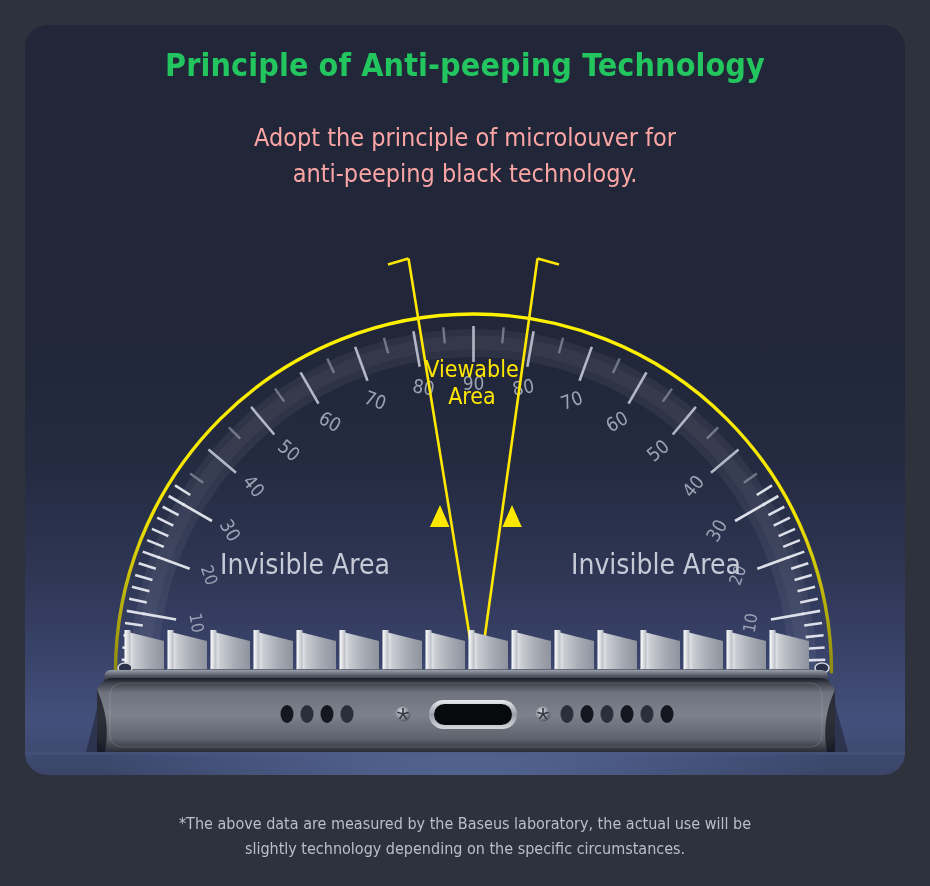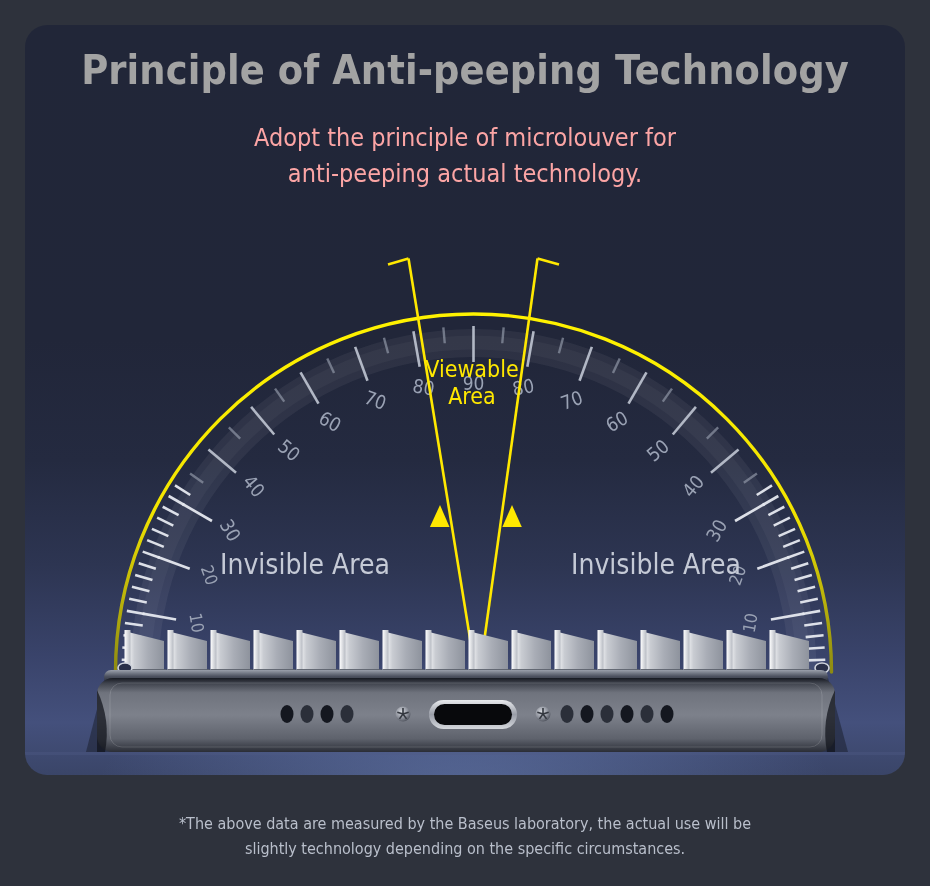--- a/index.html
+++ b/index.html
@@ -19,21 +19,21 @@
   }
   .card-glow{
     position:absolute;left:0;right:0;bottom:0;height:200px;
     background:radial-gradient(ellipse 60% 100% at 50% 110%,rgba(120,145,205,.45),rgba(120,145,205,0) 70%);
     pointer-events:none;
   }
 
   
   .title{
     position:absolute;left:0;right:0;top:46px;text-align:center;
-    color:#a3a3a3;font-size:41px;font-weight:700;letter-spacing:.1px;
+    color:#22c55e;font-size:32px;font-weight:700;letter-spacing:.1px;
     font-family:"DejaVu Sans Condensed","Liberation Sans",sans-serif;
   }
   .sub{
     position:absolute;left:0;right:0;top:120px;text-align:center;
     color:#fca5a5;font-size:25px;font-weight:400;line-height:1.42;
   }
 
   
   .gauge{position:absolute;left:0;top:0;width:930px;height:886px;}
 
@@ -63,21 +63,21 @@
 
 <div class="stage">
 
   <div class="card">
     <div class="card-glow"></div>
   </div>
 
   <div class="title">Principle of Anti-peeping Technology</div>
   <div class="sub">
     <div>Adopt the principle of microlouver for</div>
-    <div>anti-peeping actual technology.</div>
+    <div>anti-peeping black technology.</div>
   </div>
 
   <svg class="gauge" viewBox="0 0 930 886">
     <defs>
       <clipPath id="cardclip">
           <rect x="25" y="25" width="880" height="750" rx="22"></rect>
         </clipPath>
 
       <linearGradient id="yellowArc" x1="0" y1="0" x2="0" y2="1">
         <stop offset="0%" stop-color="#fff200"></stop>

